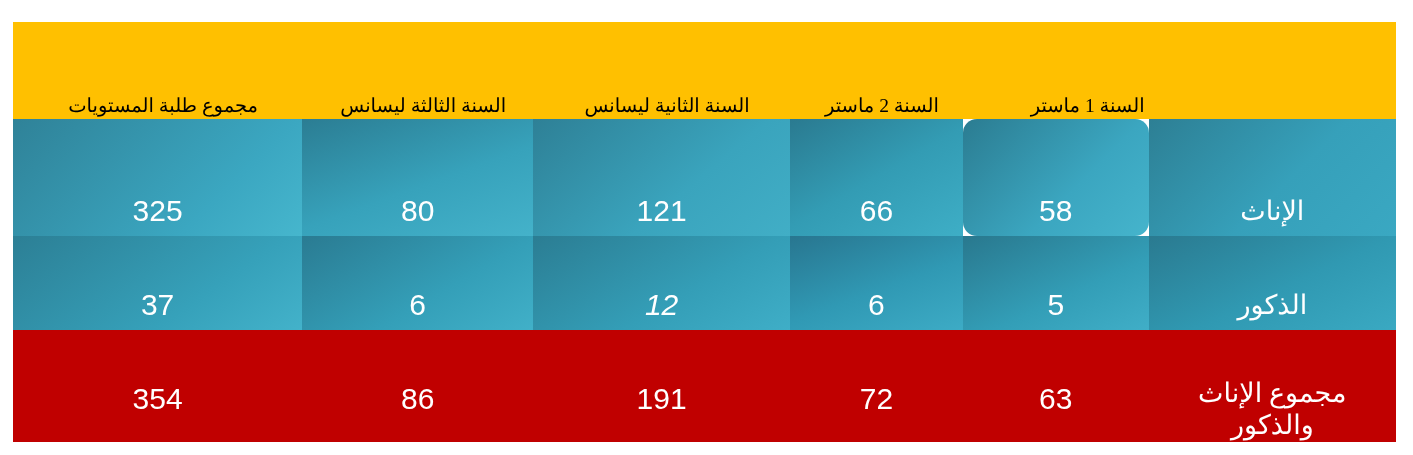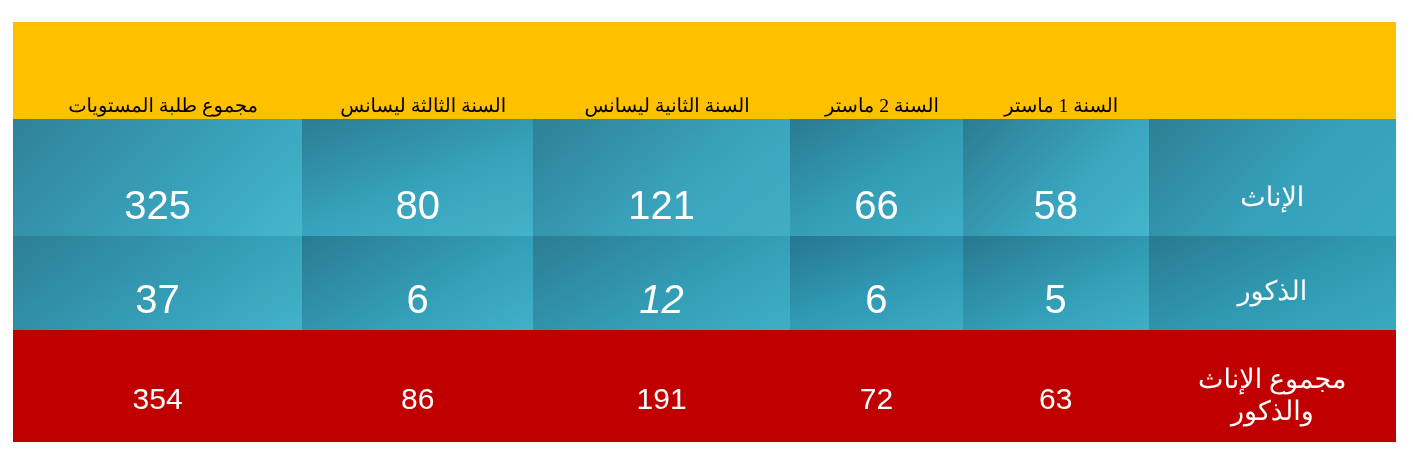--- a/index.html
+++ b/index.html
@@ -53,37 +53,37 @@
   }
 
   
   .row-females { height: 117px; }
   .row-males   { height: 94px; }
 
   .lbl-cell {
     color: #ffffff;
     text-align: center;
     vertical-align: bottom;
-    padding-bottom: 24px;
+    padding-bottom: 10px;
     font-size: 27px;
     line-height: 1.12;
   }
   .val-cell {
     color: #ffffff;
     text-align: center;
     vertical-align: bottom;
     padding-bottom: 10px;
-    font-size: 40px;
+    font-size: 30px;
     font-family: "Liberation Sans", "DejaVu Sans", sans-serif;
     line-height: 1.05;
   }
 
   
   .teal-a { background: linear-gradient(135deg, #2d7f94 0%, #36a0ba 55%, #3aa8c2 100%); }
-  .teal-b { background: linear-gradient(135deg, #2b7c91 0%, #3ba6c0 60%, #45b4cc 100%); }
+  .teal-b { background: linear-gradient(135deg, #2b7c91 0%, #3ba6c0 60%, #45b4cc 100%); border-radius: 14px; }
   .teal-c { background: linear-gradient(150deg, #2a7a90 0%, #339cb4 50%, #3eaec6 100%); }
   .teal-d { background: linear-gradient(140deg, #2e8096 0%, #3aa4bd 60%, #41aec6 100%); margin-left: 43px; }
   .teal-e { background: linear-gradient(160deg, #2b7d93 0%, #37a2bb 55%, #44b2ca 100%); }
   .teal-f { background: linear-gradient(135deg, #2f8298 0%, #3ba7c1 70%, #46b6cd 100%); }
 
   .teal-m-a { background: linear-gradient(155deg, #2a7a90 0%, #3099b2 55%, #3aa9c2 100%); }
   .teal-m-b { background: linear-gradient(155deg, #29788e 0%, #339eb7 60%, #40aec7 100%); }
   .teal-m-c { background: linear-gradient(160deg, #287690 0%, #3099b4 55%, #3dabc5 100%); }
   .teal-m-d { background: linear-gradient(150deg, #2b7d93 0%, #349eb7 60%, #3faec7 100%); font-style: italic; }
   .teal-m-e { background: linear-gradient(150deg, #2a7b92 0%, #349fb8 60%, #41b0c8 100%); }
@@ -94,38 +94,38 @@
   .tot-cell {
     background: #C00000;
     color: #ffffff;
     text-align: center;
     vertical-align: bottom;
     padding-bottom: 28px;
   }
   .tot-label {
     font-size: 27px;
     line-height: 1.18;
-    padding-bottom: 14px;
+    padding-bottom: 0;
     margin-top: 15px;
   }
   .tot-val {
     font-size: 30px;
     font-family: "Liberation Sans", "DejaVu Sans", sans-serif;
     line-height: 1.05;
   }
 </style>
 </head>
 <body>
 
 <div id="table-wrap">
   <table class="tbl">
     <thead>
       <tr class="hdr-row">
         <th class="hdr-corner" style="width:19%;"></th>
-        <th class="hdr-cell" style="width:13%;"><span>السنة 1 </span><span class="misspell">ماستر</span></th>
+        <th class="hdr-cell" style="width:13%;text-align:right;"><span>السنة 1 </span><span class="misspell">ماستر</span></th>
         <th class="hdr-cell" style="width:12%;"><span>السنة 2 </span><span class="misspell">ماستر</span></th>
         <th class="hdr-cell" style="width:18.5%;">السنة الثانية ليسانس</th>
         <th class="hdr-cell" style="width:16.5%;">السنة الثالثة ليسانس</th>
         <th class="hdr-cell" style="width:21%;">مجموع طلبة المستويات</th>
       </tr>
     </thead>
     <tbody>
 
       <tr class="row-females">
         <td class="lbl-cell teal-a">الإناث</td>

